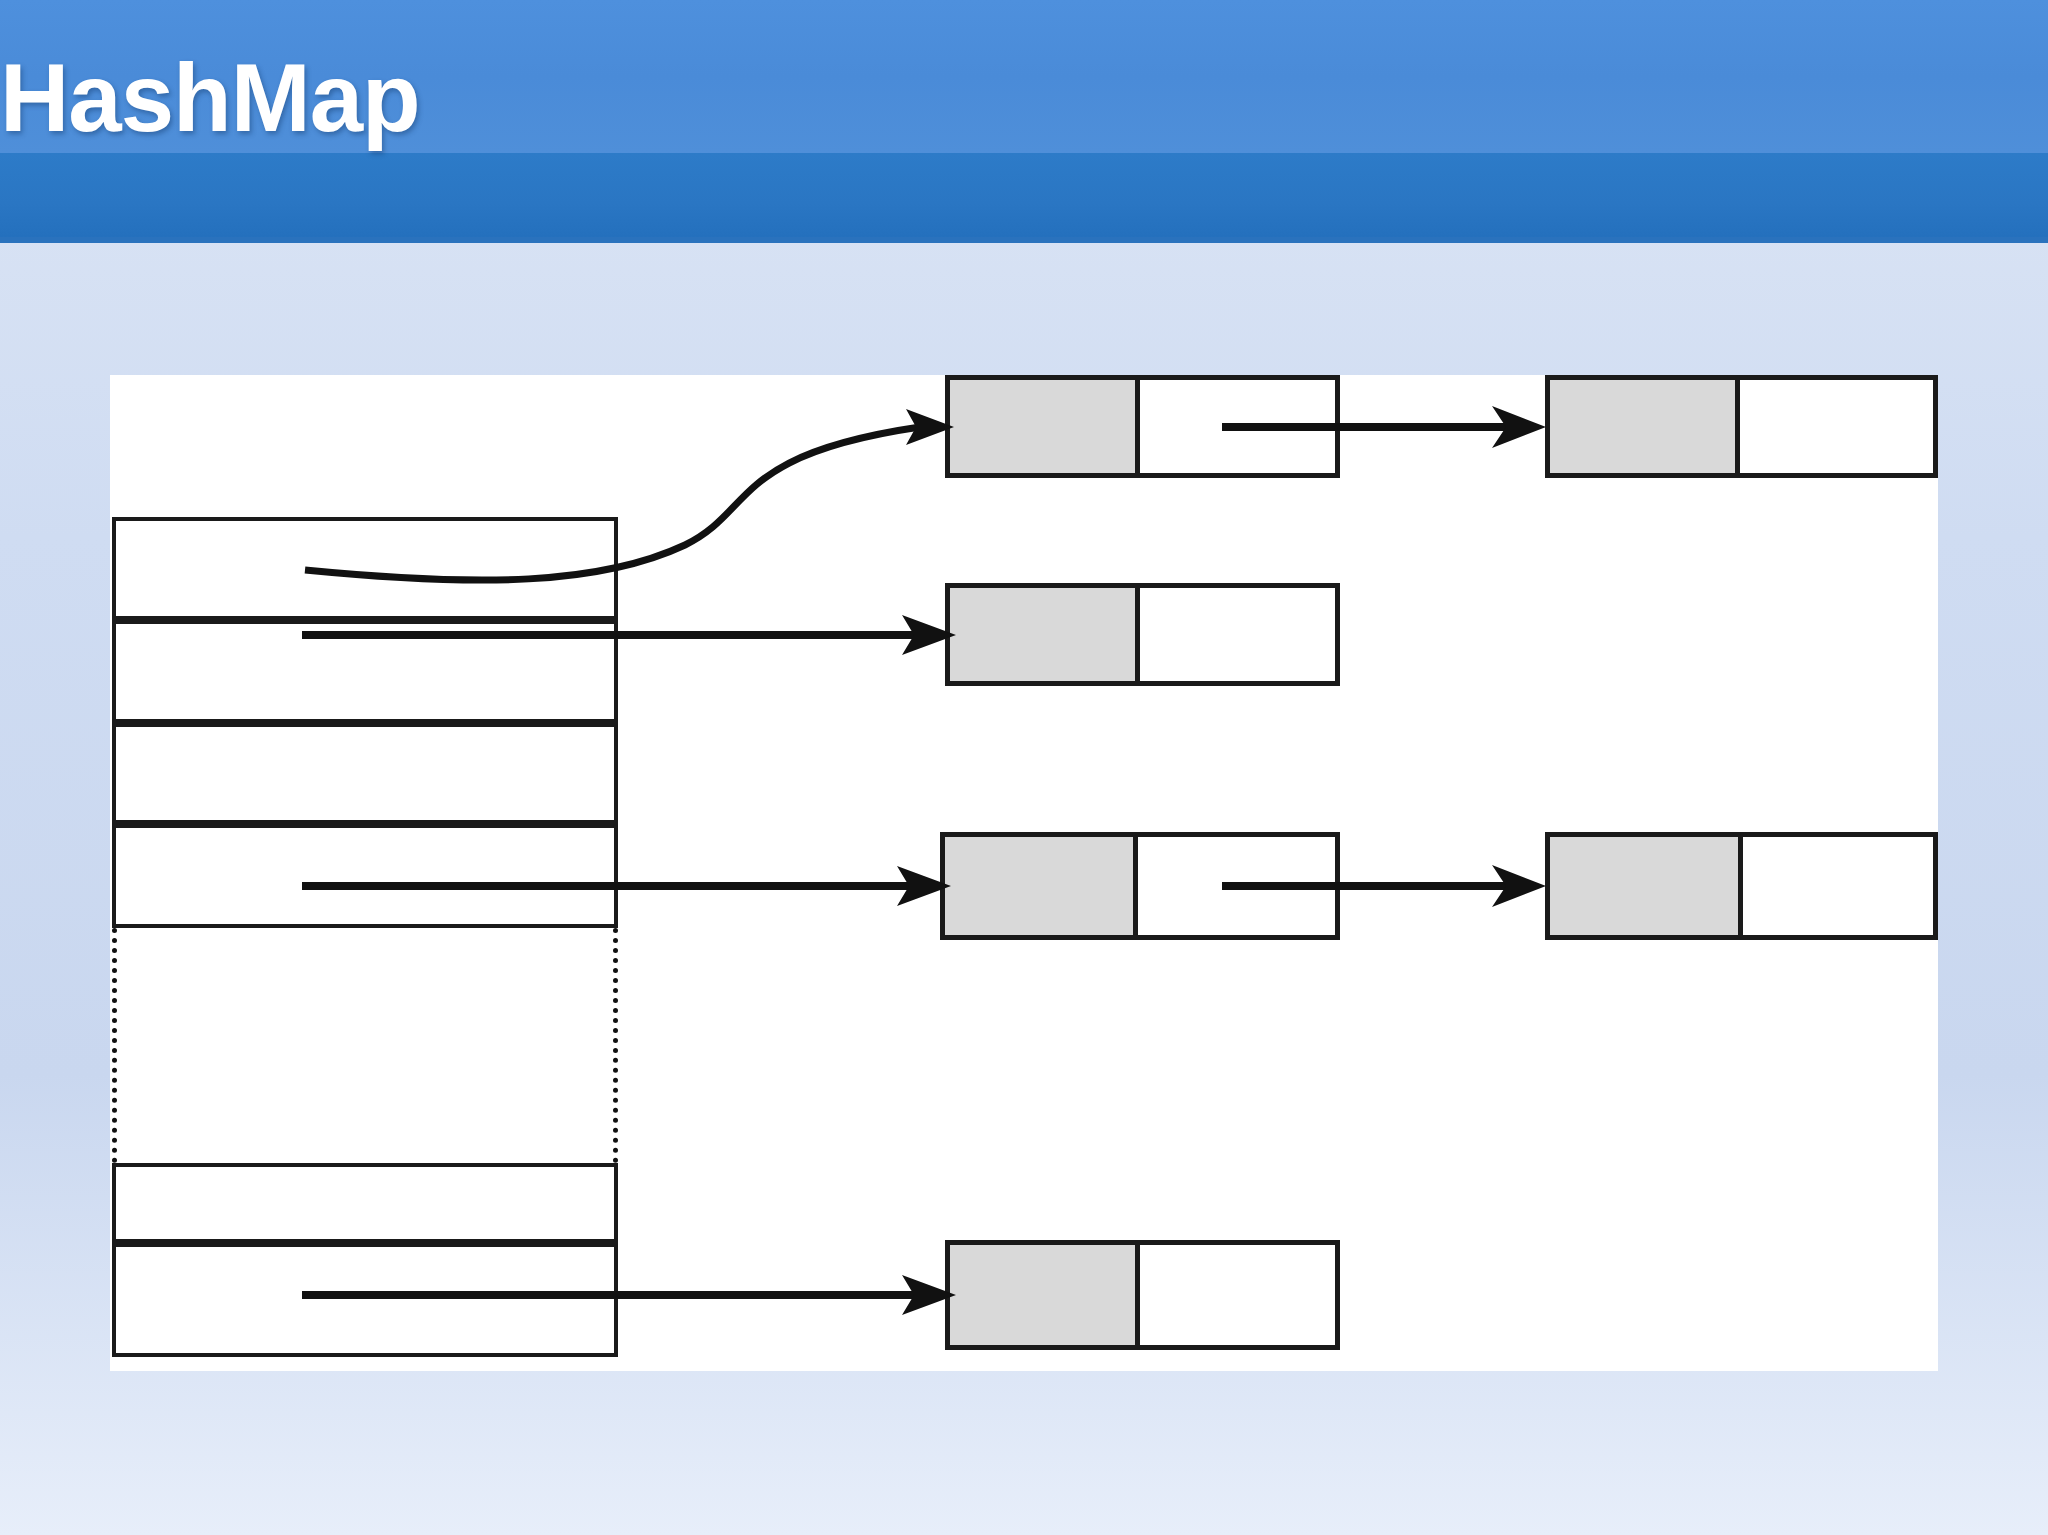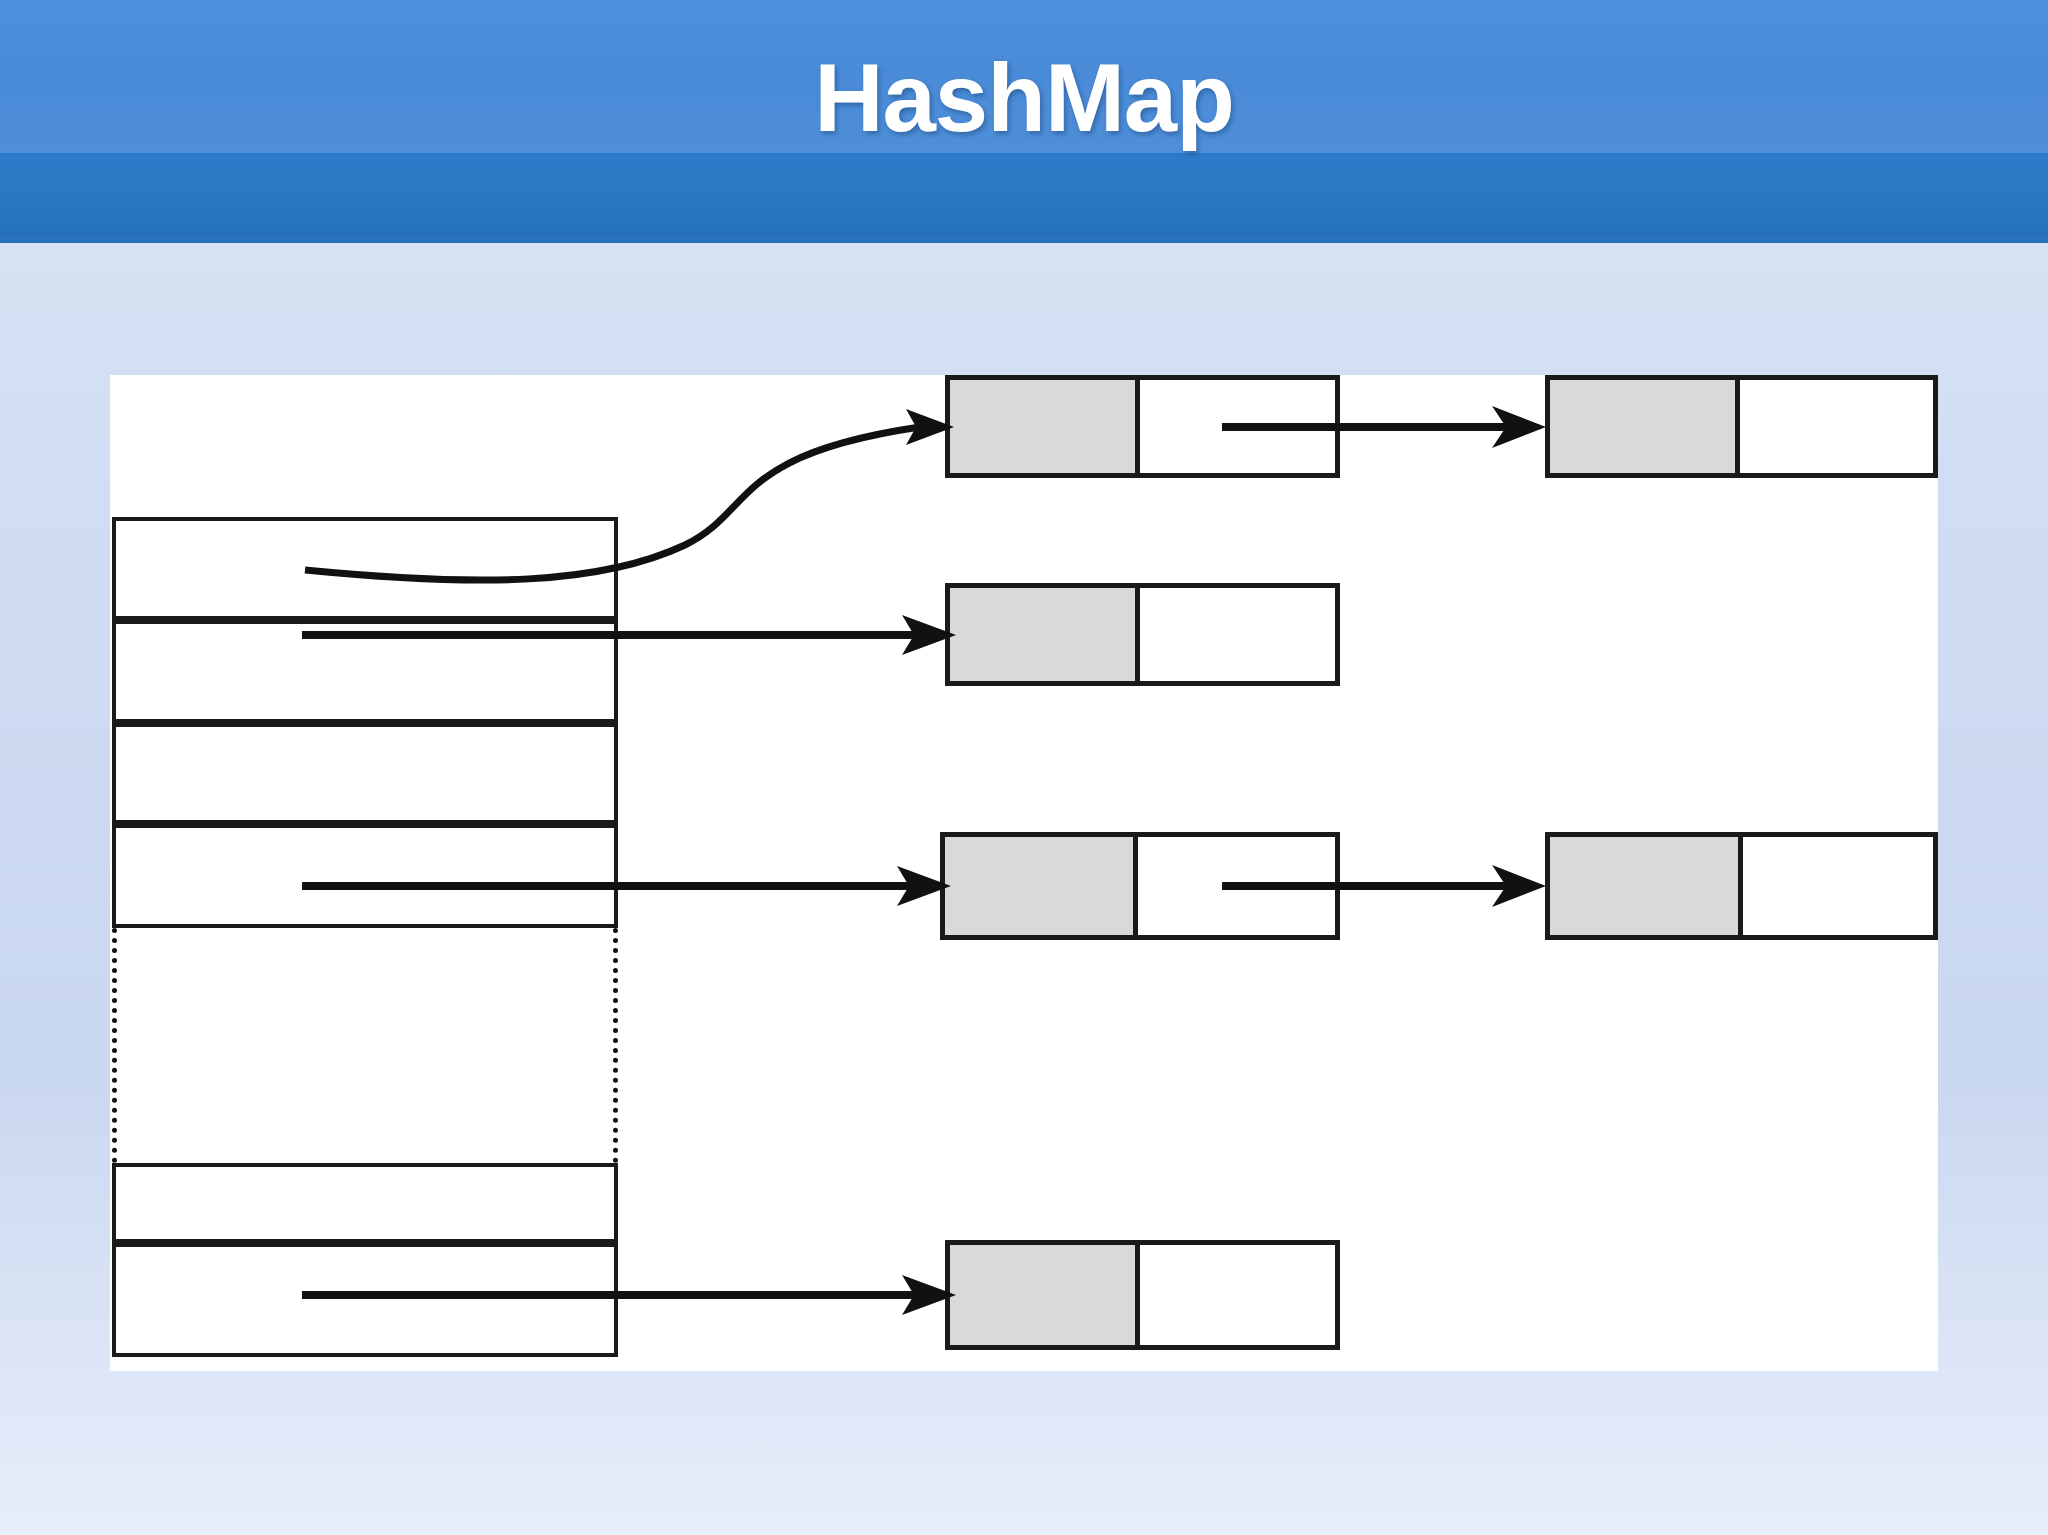--- a/index.html
+++ b/index.html
@@ -49,21 +49,20 @@
     left: 0; top: 237px;
     width: 100%;
     height: 6px;
     background: #2a72bd;
   }
   .title {
     position: absolute;
     left: 0;
     top: 48px;
     width: 100%;
-    text-align: center;
     color: #ffffff;
     font-size: 96px;
     font-weight: bold;
     line-height: 1.05;
     letter-spacing: -1px;
     text-shadow: 2px 3px 5px rgba(20,60,110,0.45);
     white-space: nowrap;
   }
 
   

